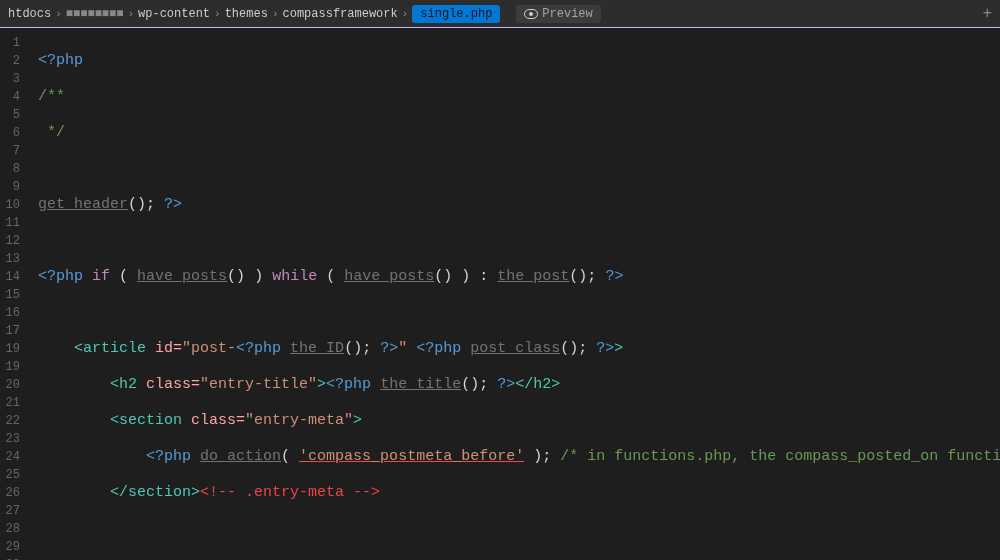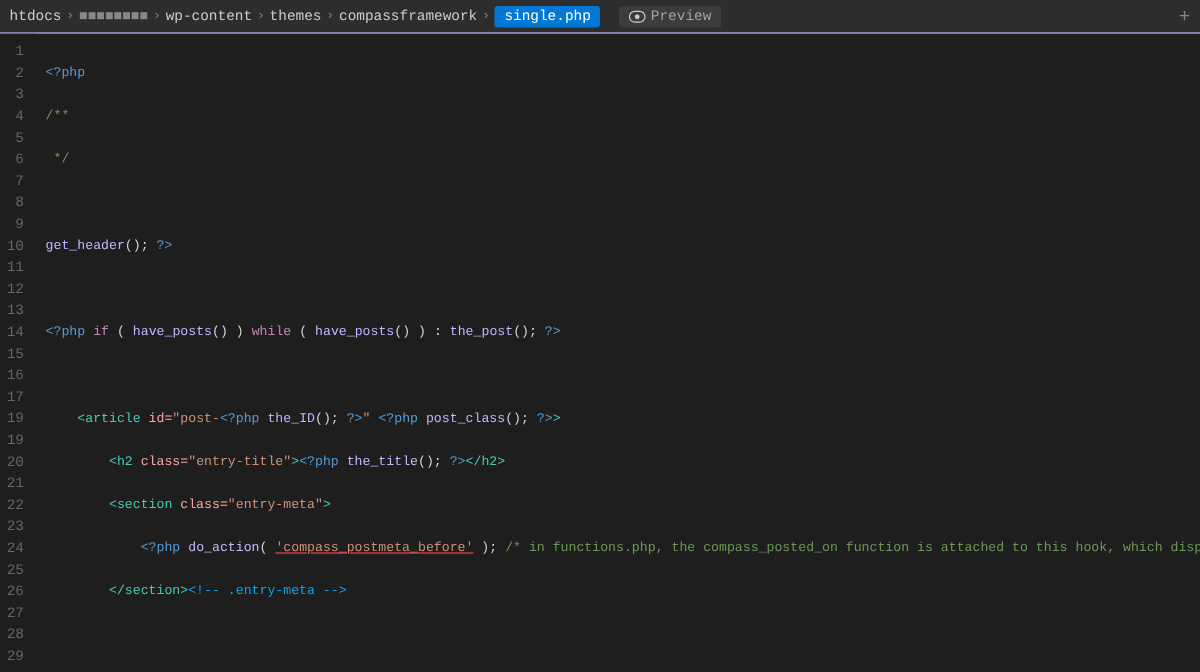--- a/index.html
+++ b/index.html
@@ -29,21 +29,21 @@
       display: flex;
       align-items: center;
       gap: 4px;
     }
     .breadcrumb-sep {
       color: #888;
       font-size: 11px;
     }
     .breadcrumb-active {
       background: #0078d4;
-      color: #ffffff;
+      color: #0f172a;
       padding: 2px 8px;
       border-radius: 3px;
     }
     .preview-btn {
       display: flex;
       align-items: center;
       gap: 4px;
       background: #3c3c3c;
       padding: 2px 8px;
       border-radius: 3px;
@@ -91,37 +91,37 @@
       line-height: 18px;
       font-size: 12px;
     }
 
     #code-content {
       flex: 1;
       padding: 6px 8px;
       line-height: 18px;
       overflow-x: auto;
       white-space: pre;
-      font-size: 11px;
+      font-size: 15px;
     }
 
     .line {
       display: block;
       min-height: 18px;
     }
 
     
     .php-tag { color: #569cd6; }
     .php-keyword { color: #c586c0; }
-    .php-function { color: #c4b5fd; }
+    .php-function { color: #737373; text-decoration: underline; }
     .php-comment { color: #6a9955; }
     .html-tag { color: #4ec9b0; }
     .html-attr { color: #fca5a5; }
     .html-attr-val { color: #ce9178; }
-    .html-comment { color: #0ea5e9; }
+    .html-comment { color: #ef4444; }
     .punctuation { color: #d4d4d4; }
     .underline-red { text-decoration: underline; text-decoration-color: #f44747; }
   </style>
 </head>
 <body>
 
 <div id="breadcrumb-bar">
   <span class="breadcrumb-item">
     <span>htdocs</span>
   </span>

